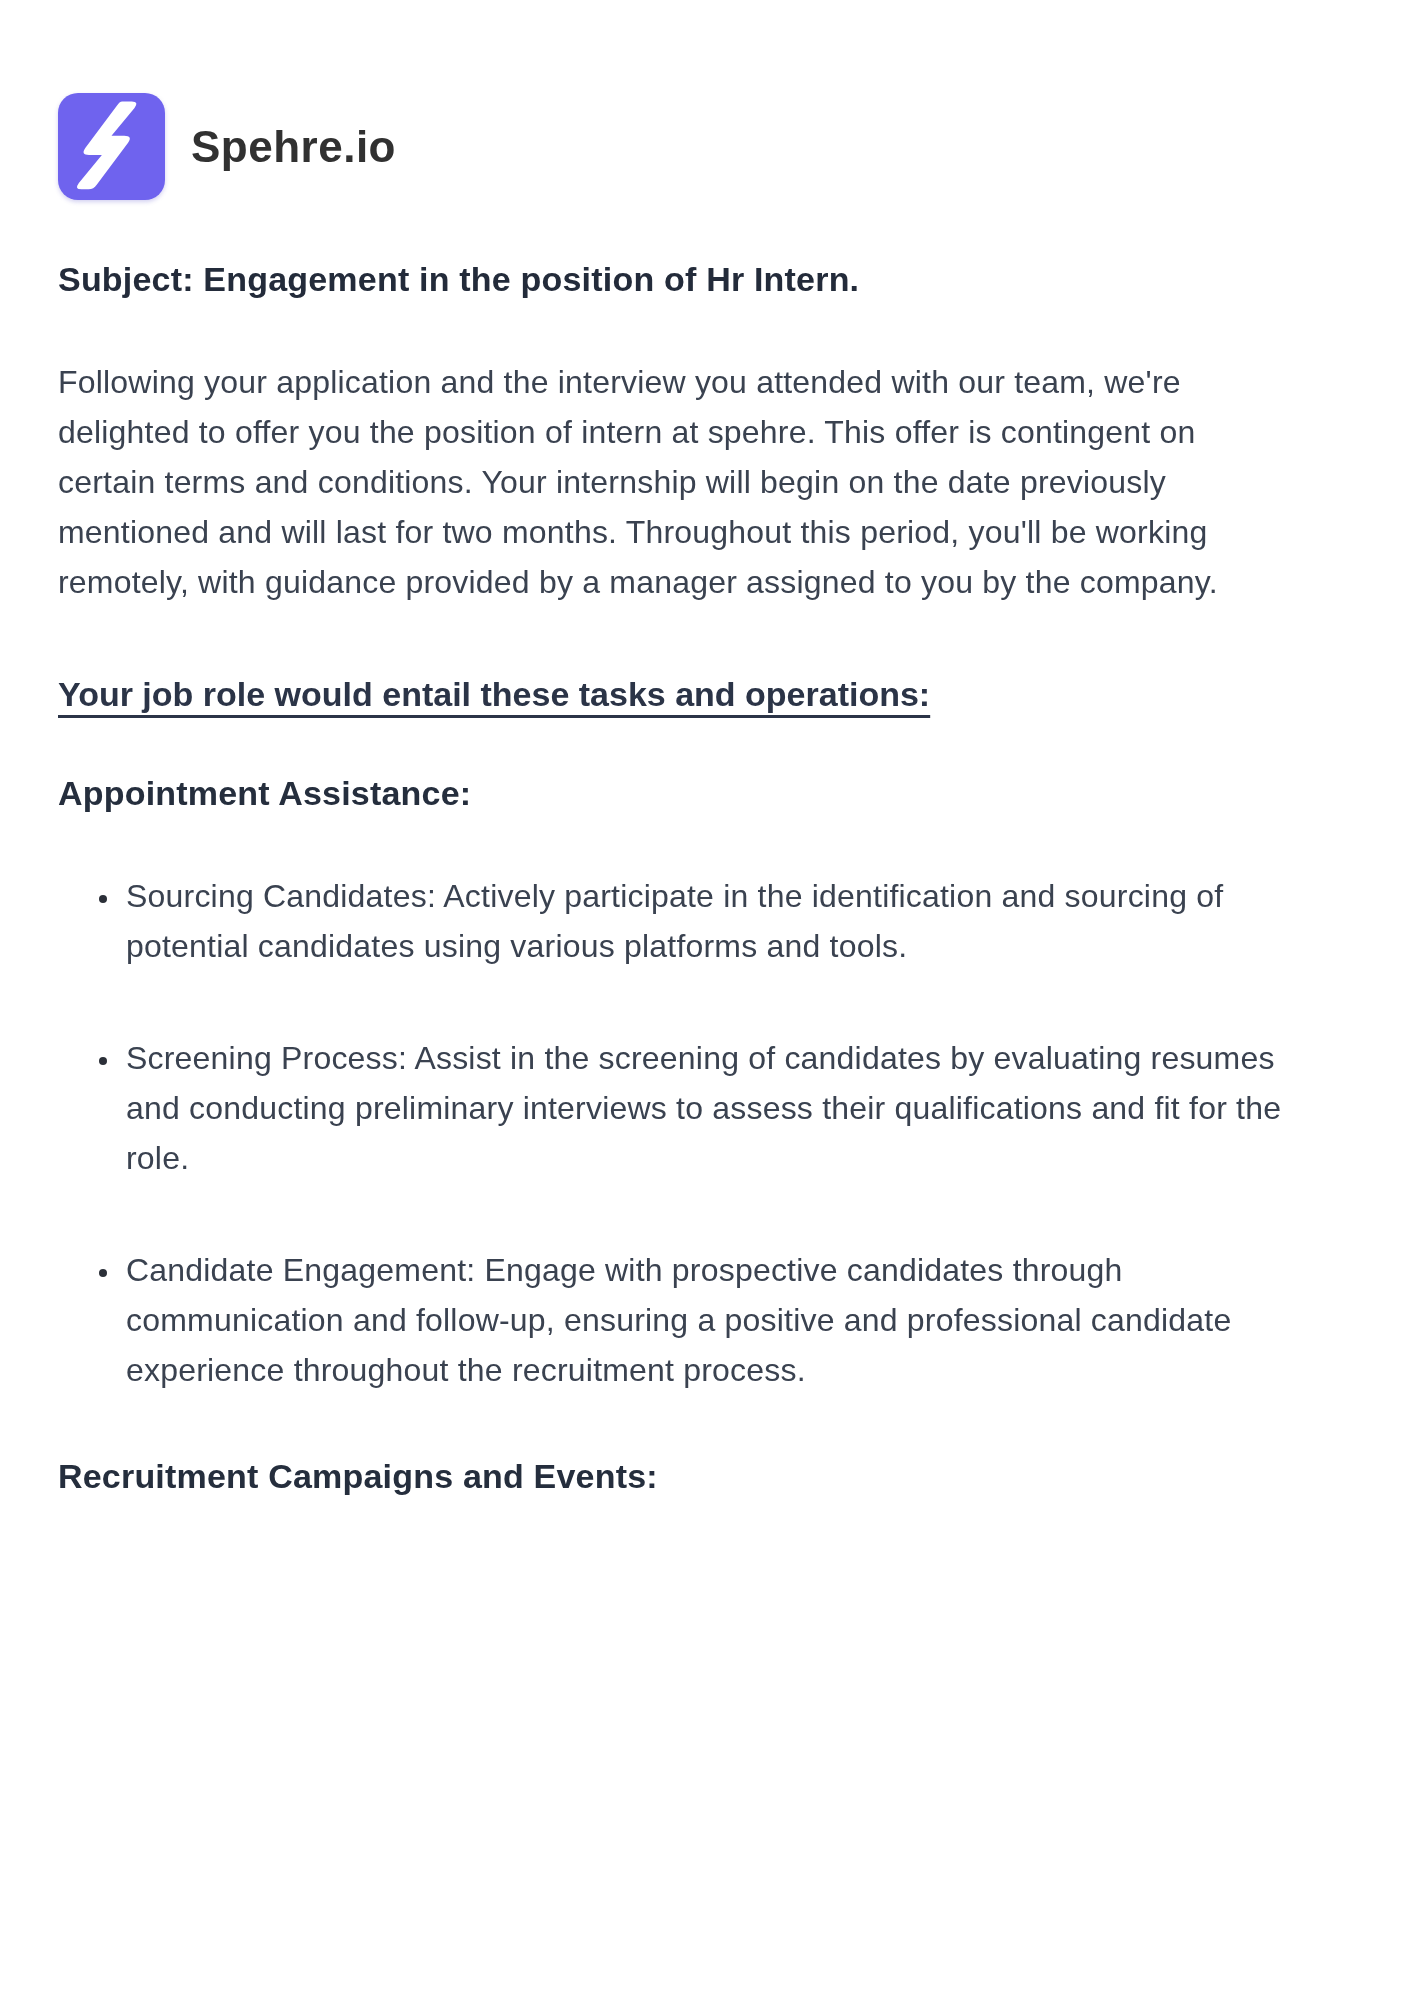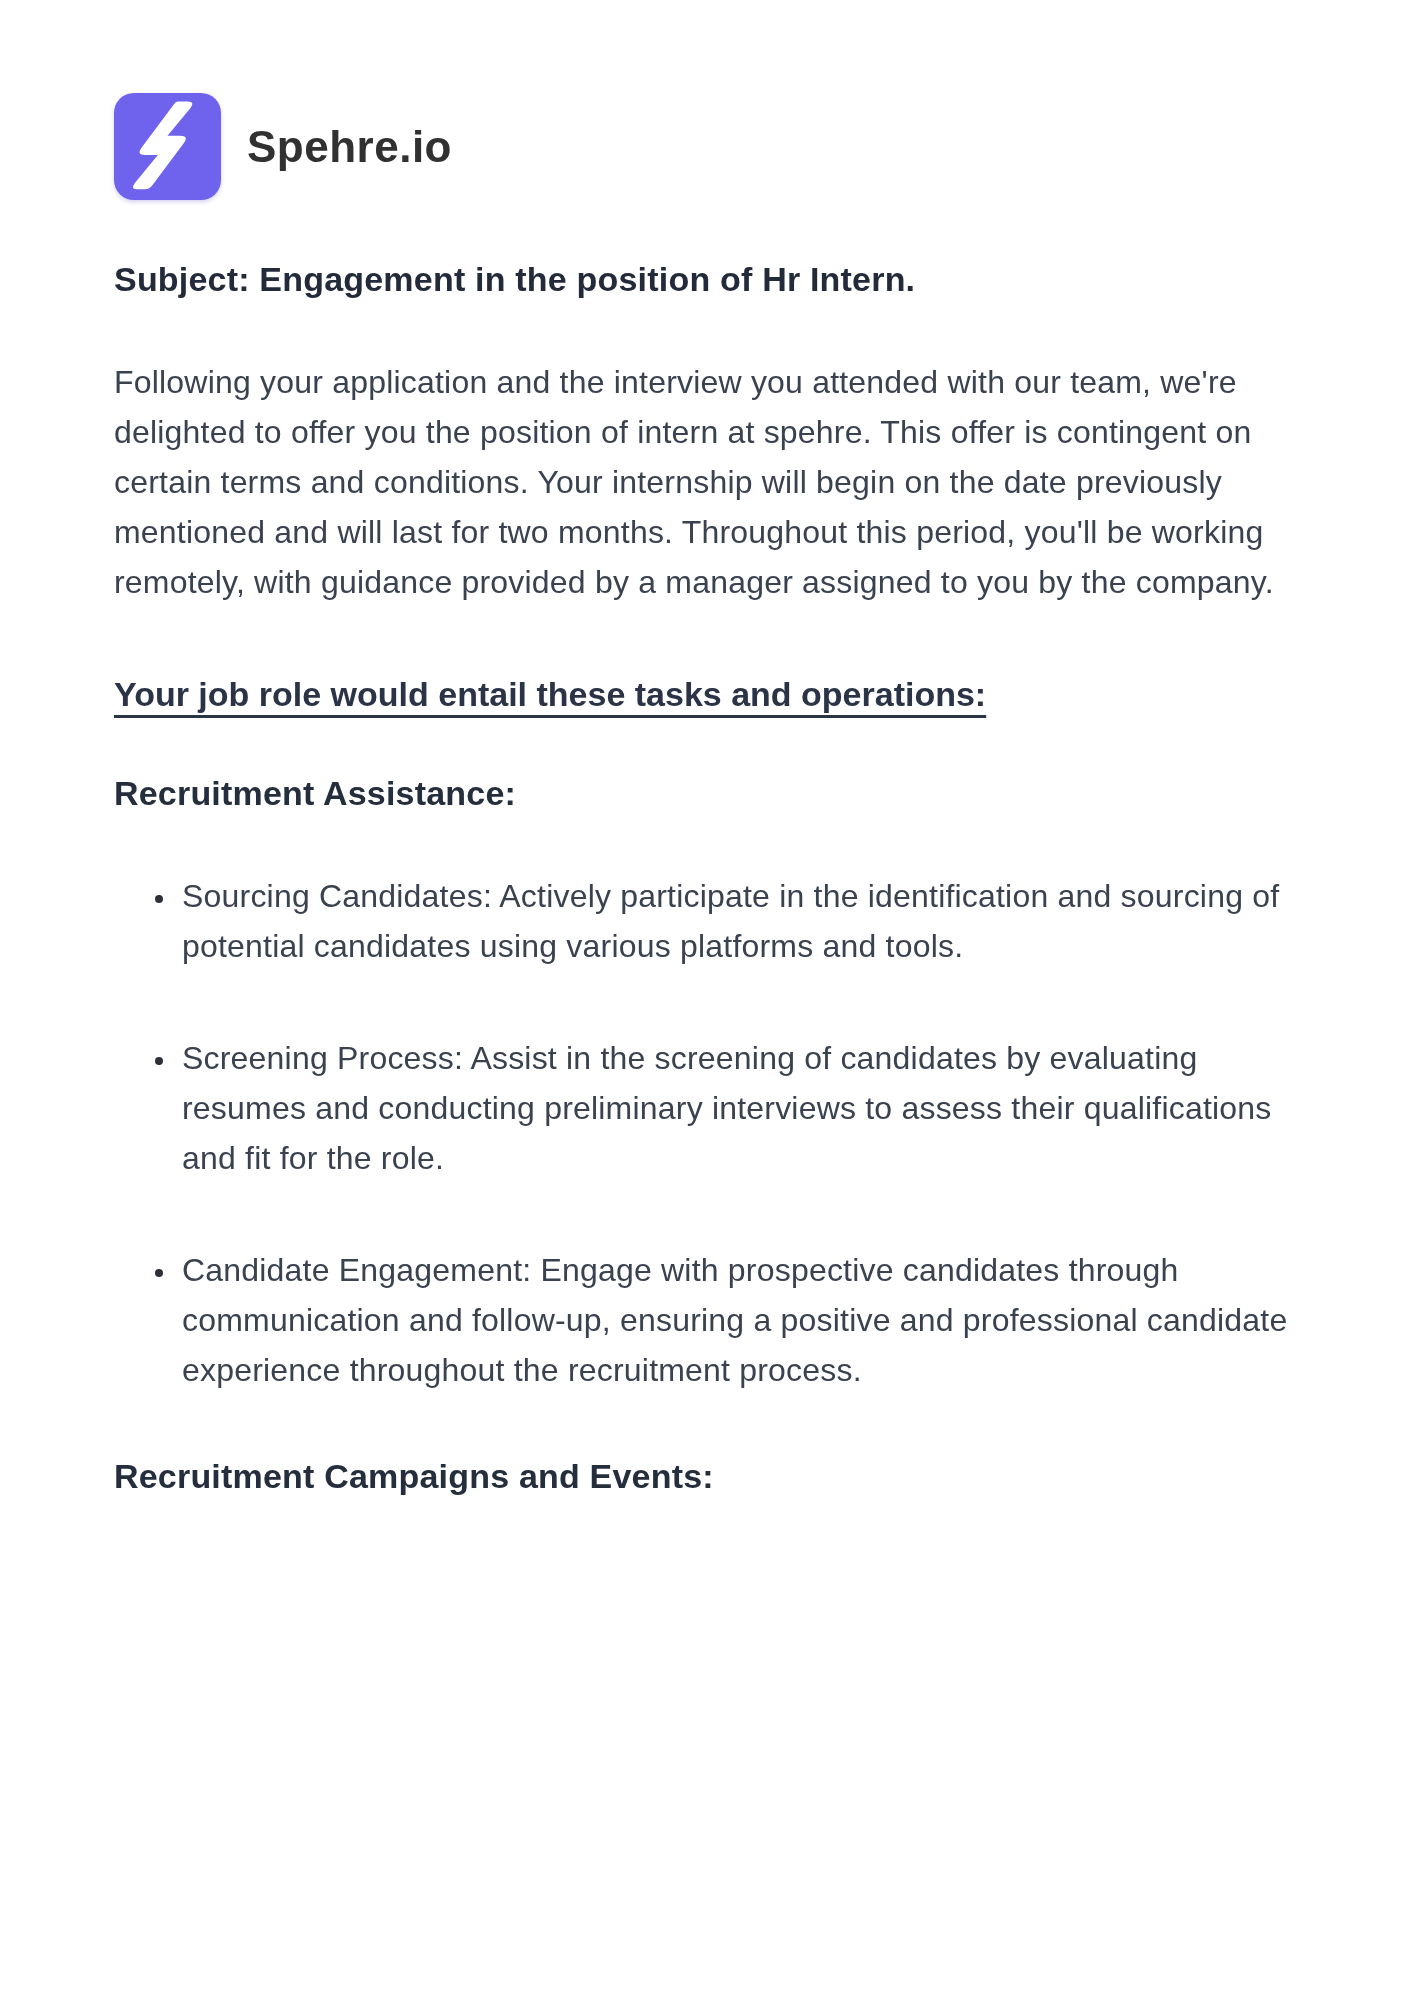--- a/index.html
+++ b/index.html
@@ -6,21 +6,21 @@
     margin: 0;
     padding: 0;
     background: #ffffff;
   }
   .page {
     position: relative;
     width: 1414px;
     height: 2000px;
     box-sizing: border-box;
     background: #ffffff;
-    padding: 93px 84px 0 114px;
+    padding: 93px 84px 0 58px;
     font-family: "Liberation Sans", sans-serif;
     overflow: hidden;
   }
 
   
   .logo-row {
     display: flex;
     align-items: center;
     gap: 26px;
   }
@@ -120,21 +120,21 @@
     <div class="logo-text">Spehre.io</div>
   </div>
 
 
   <div class="subject">Subject: Engagement in the position of Hr Intern.</div>
 
   <p class="body-text intro">Following your application and the interview you attended with our team, we're delighted to offer you the position of intern at spehre. This offer is contingent on certain terms and conditions. Your internship will begin on the date previously mentioned and will last for two months. Throughout this period, you'll be working remotely, with guidance provided by a manager assigned to you by the company.</p>
 
   <div class="tasks-heading">Your job role would entail these tasks and operations:</div>
 
-  <div class="section-title">Recruitment Assistance:</div>
+  <div class="section-title">Appointment Assistance:</div>
 
   <ul class="task-list body-text">
     <li>Sourcing Candidates: Actively participate in the identification and sourcing of potential candidates using various platforms and tools.</li>
     <li>Screening Process: Assist in the screening of candidates by evaluating resumes and conducting preliminary interviews to assess their qualifications and fit for the role.</li>
     <li>Candidate Engagement: Engage with prospective candidates through communication and follow-up, ensuring a positive and professional candidate experience throughout the recruitment process.</li>
   </ul>
 
   <div class="section-title" style="margin-top:17px;">Recruitment Campaigns and Events:</div>
 
 </div>

